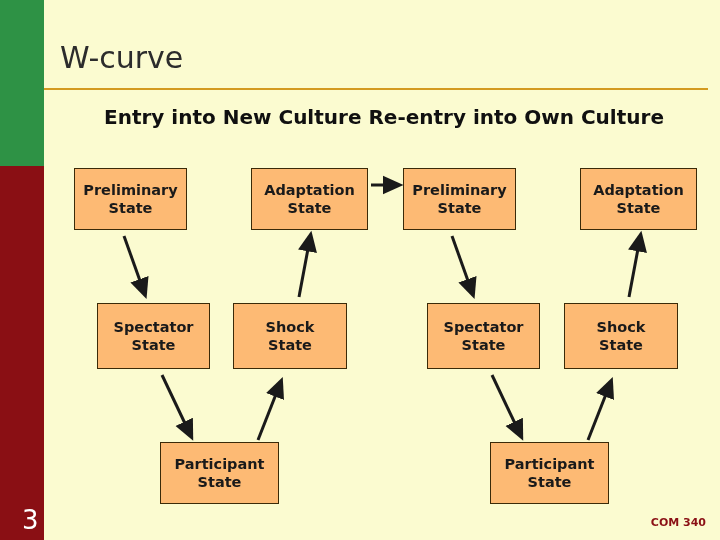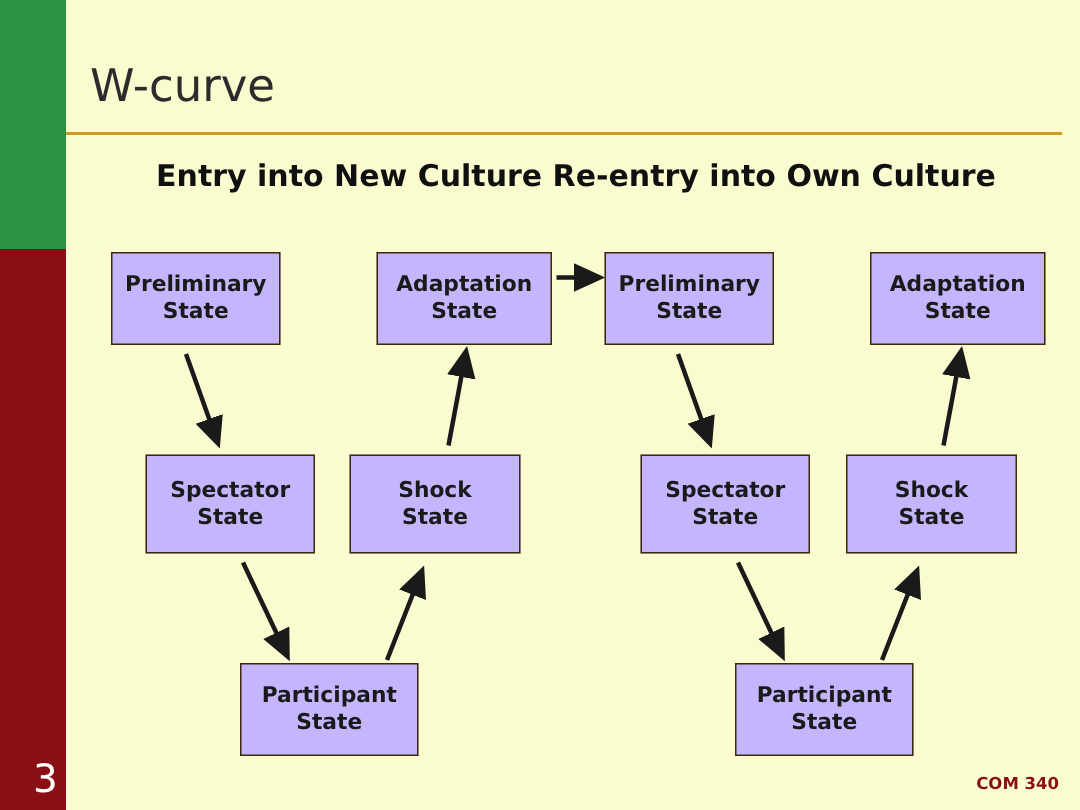--- a/index.html
+++ b/index.html
@@ -28,21 +28,21 @@
     background:#d39a20;
   }
   #headline{
     position:absolute;left:74px;top:102px;width:620px;
     font-size:20px;font-weight:bold;color:#101010;
     line-height:30px;
     text-align:center;
   }
   .node{
     position:absolute;
-    background:#c4b5fd;
+    background:#fdba74;
     border:1.5px solid #3a2a08;
     color:#1a1a1a;
     font-size:14.5px;
     font-weight:bold;
     display:flex;
     align-items:center;
     justify-content:center;
     text-align:center;
     line-height:18px;
     box-sizing:border-box;

